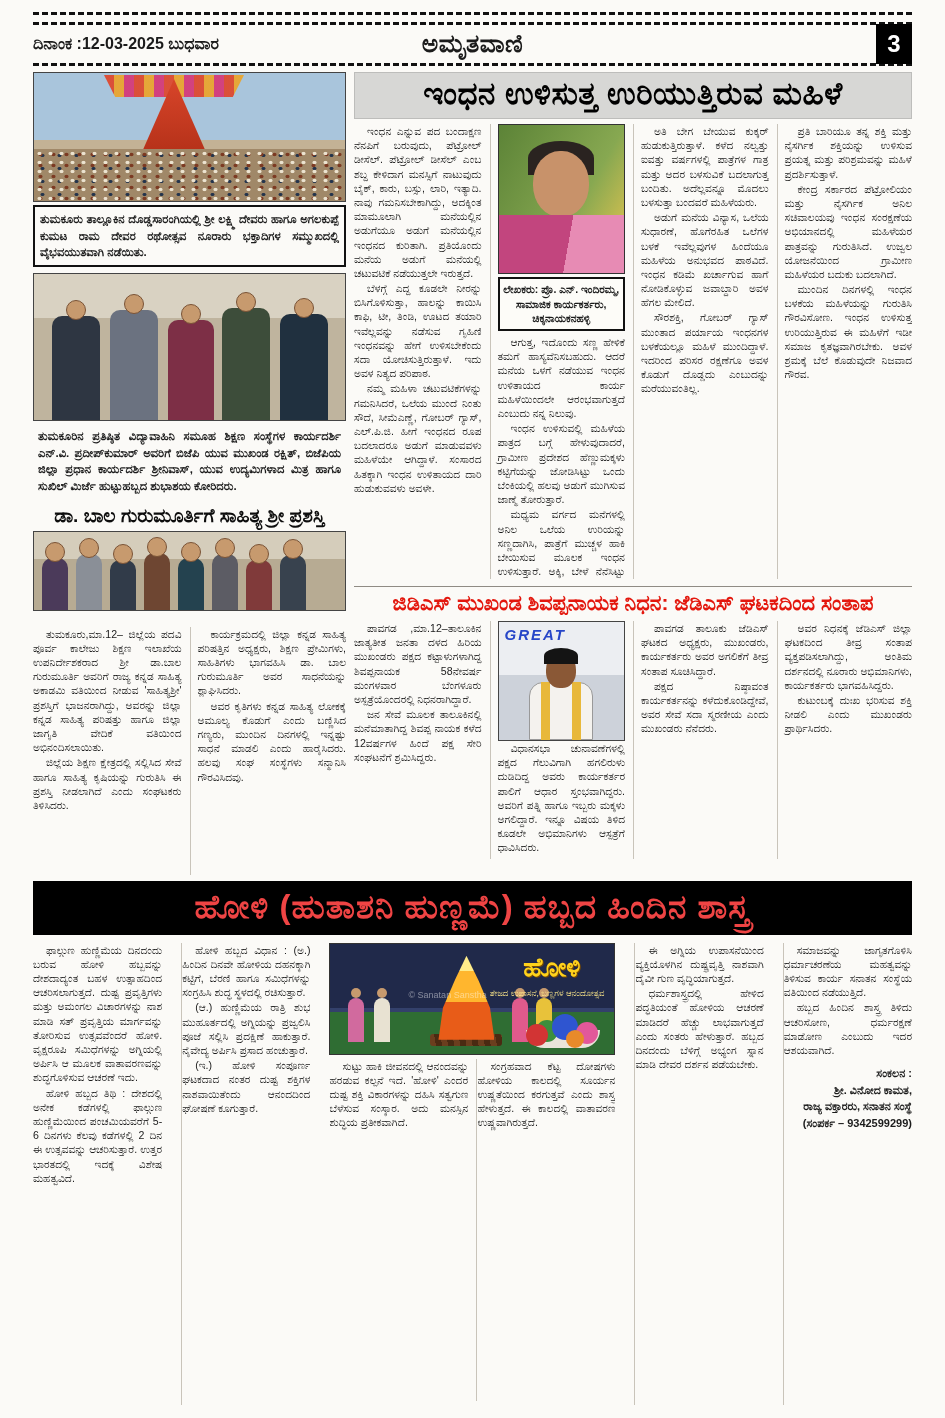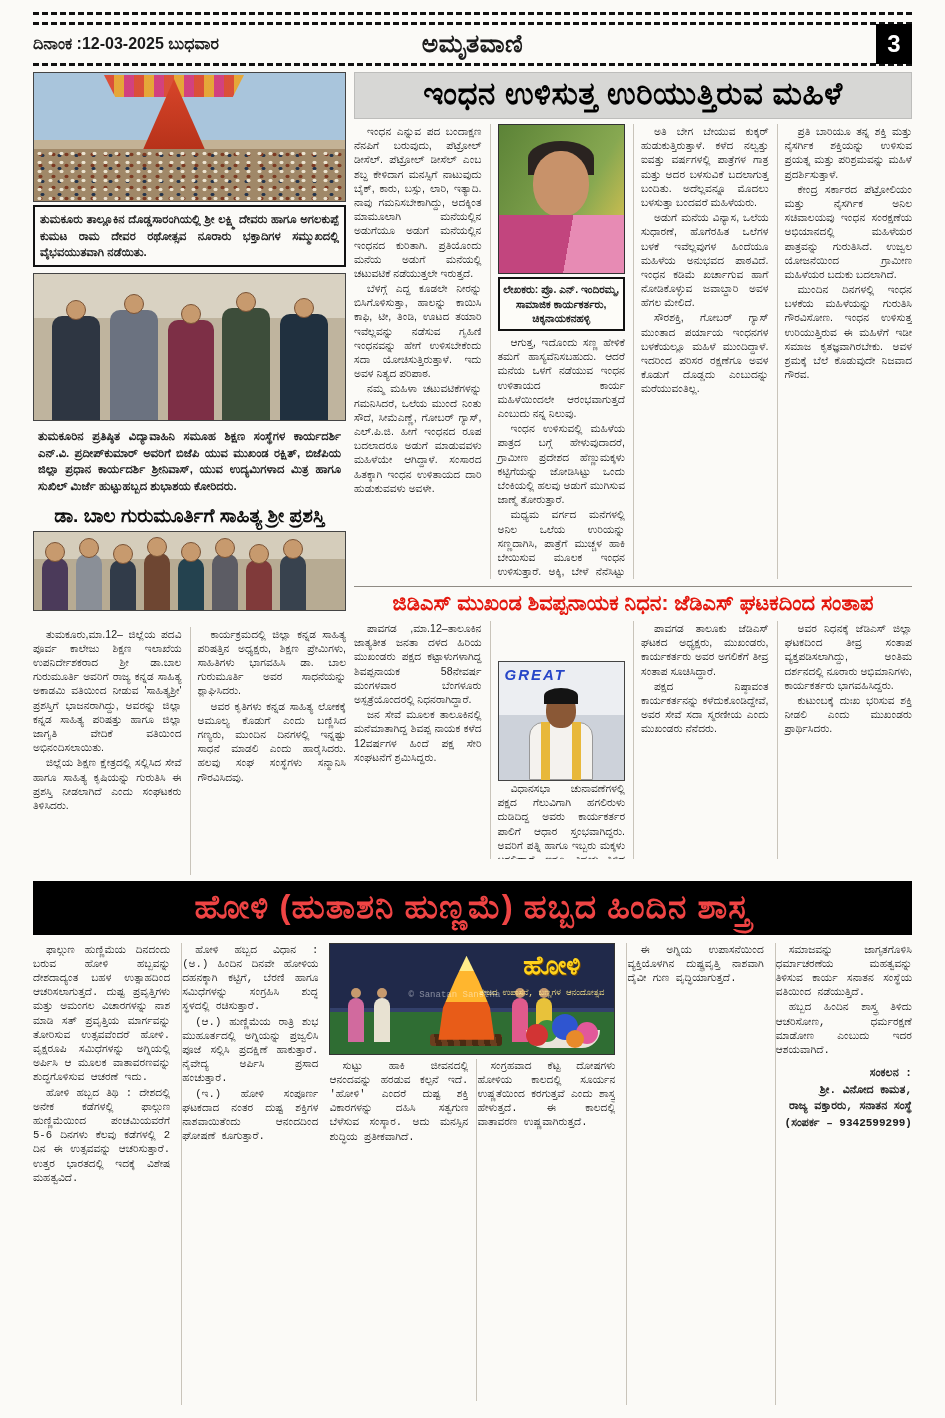--- a/index.html
+++ b/index.html
@@ -53,21 +53,21 @@
     content:""; position:absolute; left:50%; top:-16px; transform:translateX(-50%);
     width:18px; height:18px; border-radius:50%; background:#c79a6e; border:1px solid #7a5336;
   }
   .portrait-photo { height:150px; background:linear-gradient(120deg,#5c8337 0%, #87a851 60%, #f0c84f 100%); border:1px solid #333; }
   .portrait-face { position:absolute; left:50%; top:26px; transform:translateX(-50%);
     width:56px; height:66px; border-radius:48%; background:#c8926a; }
   .portrait-hair { position:absolute; left:50%; top:16px; transform:translateX(-50%);
     width:66px; height:34px; border-radius:50% 50% 0 0; background:#2a2320; }
   .portrait-saree { position:absolute; bottom:0; left:0; right:0; height:58px;
     background:linear-gradient(100deg,#c2457e 0 55%, #e78bb4 55% 100%); }
-  .jds-photo { height:120px; background:linear-gradient(#eceef2 0 45%, #cdd2da 45% 100%);margin-top:40px; }
+  .jds-photo { height:120px; background:linear-gradient(#eceef2 0 45%, #cdd2da 45% 100%); }
   .jds-great { position:absolute; top:3px; left:6px; font-size:15px; font-weight:bold;
     font-style:italic; color:#2746c8; letter-spacing:2px; }
   .jds-shirt { position:absolute; bottom:0; left:50%; transform:translateX(-50%);
     width:64px; height:58px; border-radius:14px 14px 0 0; background:#f4f2ee; border:1px solid #999; }
   .jds-scarf { position:absolute; bottom:0; left:50%; transform:translateX(-50%);
     width:40px; height:58px; background:linear-gradient(90deg,#e8b83a 0 9px, transparent 9px 31px, #e8b83a 31px 40px); }
   .jds-head { position:absolute; bottom:52px; left:50%; transform:translateX(-50%);
     width:30px; height:34px; border-radius:46%; background:#8a5836; }
   .jds-hair { position:absolute; bottom:76px; left:50%; transform:translateX(-50%);
     width:34px; height:16px; border-radius:50% 50% 0 0; background:#141414; }
@@ -99,21 +99,21 @@
   .rule { border-top:1px solid #8f8b84; margin:7px 0 4px 0; }
   .jds-headline { font-size:21px; font-weight:bold; color:#e3170d; text-align:center; margin:2px 0 6px 0; }
   .jds-cols { height:238px; }
 
   .banner {
     margin-top:6px; background:#000; height:54px; display:flex;
     align-items:center; justify-content:center;
   }
   .banner-text { color:#ef4444; font-size:33px; font-weight:bold; letter-spacing:1px; }
 
-  .holi-section { display:flex; gap:11px; margin-top:8px; height:462px;font-family:Liberation Mono, monospace; }
+  .holi-section { display:flex; gap:19px; margin-top:8px; height:462px; }
   .holi-col { width:139px; font-size:10.6px; line-height:1.34; text-align:justify; overflow:hidden; }
   .holi-col p { text-indent:13px; margin:0 0 1px 0; }
   .holi-mid { width:286px; }
   .holi-mid .mid-cols { display:flex; gap:8px; margin-top:4px; height:342px; }
   .holi-mid .holi-col { width:139px; }
   .holi-sep { border-left:1px solid #c9c4ba; }
 
   .holi-graphic {
     position:relative; height:112px; border:1px solid #333; overflow:hidden;
     background:linear-gradient(#20294a 0 58%, #33406b 58% 62%, #2f6d33 62% 100%);
@@ -304,20 +304,21 @@
             <p>ಸುಟ್ಟು ಹಾಕಿ ಜೀವನದಲ್ಲಿ ಆನಂದವನ್ನು ಹರಡುವ ಕಲ್ಪನೆ ಇದೆ. 'ಹೋಳಿ' ಎಂದರೆ ದುಷ್ಟ ಶಕ್ತಿ ವಿಕಾರಗಳನ್ನು ದಹಿಸಿ ಸತ್ವಗುಣ ಬೆಳೆಸುವ ಸಂಸ್ಕಾರ. ಅದು ಮನಸ್ಸಿನ ಶುದ್ಧಿಯ ಪ್ರತೀಕವಾಗಿದೆ.</p>
           </div>
         <div class="holi-col holi-sep">
             <p>ಸಂಗ್ರಹವಾದ ಕೆಟ್ಟ ದೋಷಗಳು ಹೋಳಿಯ ಕಾಲದಲ್ಲಿ ಸೂರ್ಯನ ಉಷ್ಣತೆಯಿಂದ ಕರಗುತ್ತವೆ ಎಂದು ಶಾಸ್ತ್ರ ಹೇಳುತ್ತದೆ. ಈ ಕಾಲದಲ್ಲಿ ವಾತಾವರಣ ಉಷ್ಣವಾಗಿರುತ್ತದೆ.</p>
           </div>
       </div>
     </div>
 
     <div class="holi-col holi-sep">
         <p>ಈ ಅಗ್ನಿಯ ಉಪಾಸನೆಯಿಂದ ವ್ಯಕ್ತಿಯೊಳಗಿನ ದುಷ್ಪ್ರವೃತ್ತಿ ನಾಶವಾಗಿ ದೈವೀ ಗುಣ ವೃದ್ಧಿಯಾಗುತ್ತದೆ.</p>
+        <p>ಧರ್ಮಶಾಸ್ತ್ರದಲ್ಲಿ ಹೇಳಿದ ಪದ್ಧತಿಯಂತೆ ಹೋಳಿಯ ಆಚರಣೆ ಮಾಡಿದರೆ ಹೆಚ್ಚು ಲಾಭವಾಗುತ್ತದೆ ಎಂದು ಸಂತರು ಹೇಳುತ್ತಾರೆ. ಹಬ್ಬದ ದಿನದಂದು ಬೆಳಿಗ್ಗೆ ಅಭ್ಯಂಗ ಸ್ನಾನ ಮಾಡಿ ದೇವರ ದರ್ಶನ ಪಡೆಯಬೇಕು.</p>
       </div>
     <div class="holi-col holi-sep">
       <div>
           <p>ಸಮಾಜವನ್ನು ಜಾಗೃತಗೊಳಿಸಿ ಧರ್ಮಾಚರಣೆಯ ಮಹತ್ವವನ್ನು ತಿಳಿಸುವ ಕಾರ್ಯ ಸನಾತನ ಸಂಸ್ಥೆಯ ವತಿಯಿಂದ ನಡೆಯುತ್ತಿದೆ.</p>
           <p>ಹಬ್ಬದ ಹಿಂದಿನ ಶಾಸ್ತ್ರ ತಿಳಿದು ಆಚರಿಸೋಣ, ಧರ್ಮರಕ್ಷಣೆ ಮಾಡೋಣ ಎಂಬುದು ಇದರ ಆಶಯವಾಗಿದೆ.</p>
         </div>
       <div class="credit">
         <div>ಸಂಕಲನ :</div>
         <div>ಶ್ರೀ. ವಿನೋದ ಕಾಮತ,</div>
         <div>ರಾಜ್ಯ ವಕ್ತಾರರು, ಸನಾತನ ಸಂಸ್ಥೆ</div>

